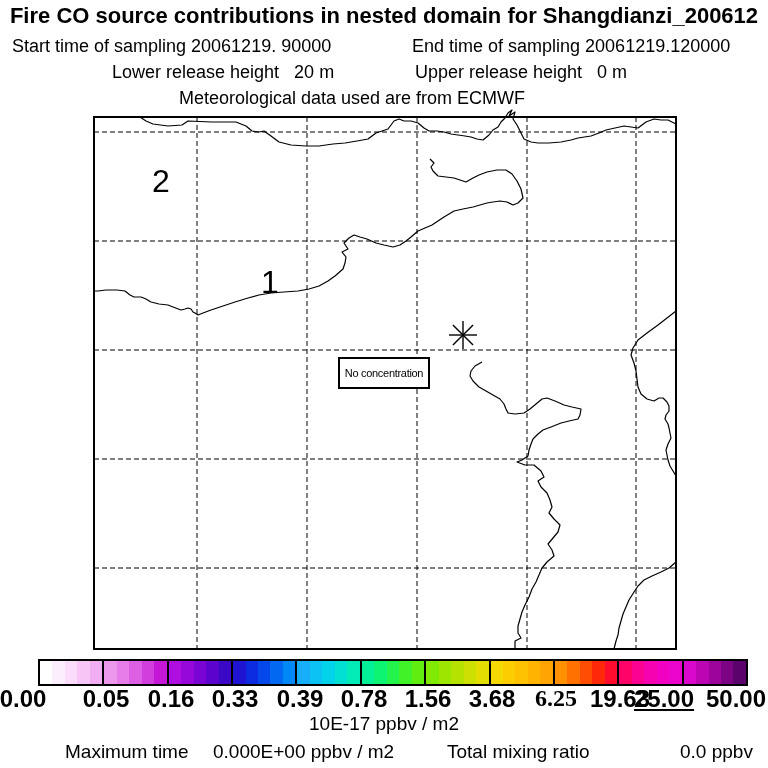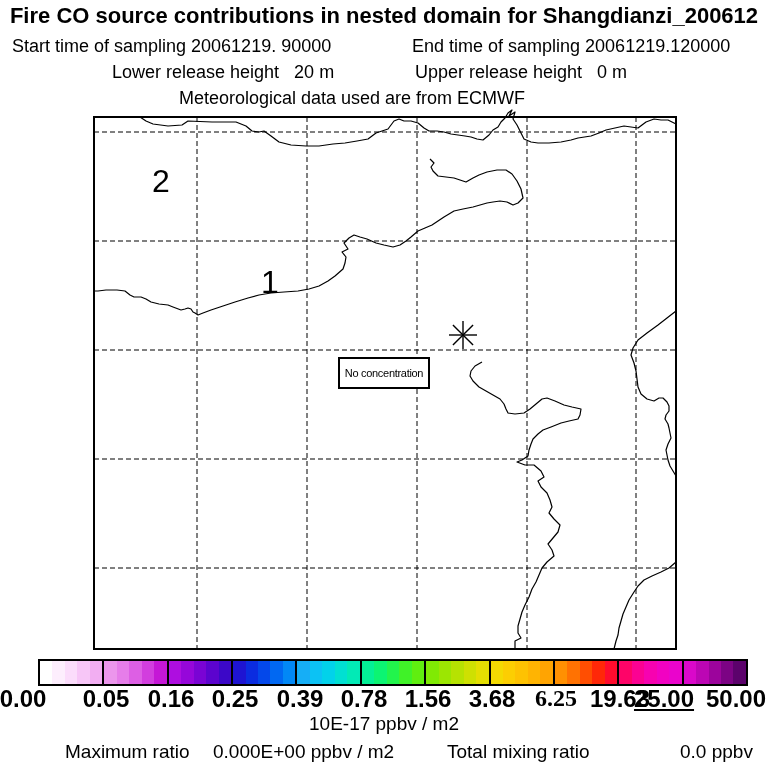--- a/index.html
+++ b/index.html
@@ -152,28 +152,28 @@
       <div class="cb-cell" style="background: rgb(188, 6, 180);"></div>
       <div class="cb-cell" style="background: rgb(156, 4, 156);"></div>
       <div class="cb-cell" style="background: rgb(124, 3, 132);"></div>
       <div class="cb-cell" style="background: rgb(92, 2, 108);"></div>
     </div>
   </div>
 <div id="colorbar-ticks">
     <span class="cb-tick" style="left: 23px; top: 685px;">0.00</span>
     <span class="cb-tick" style="left: 106px; top: 685px;">0.05</span>
     <span class="cb-tick" style="left: 171px; top: 685px;">0.16</span>
-    <span class="cb-tick" style="left: 235px; top: 685px;">0.25</span>
+    <span class="cb-tick" style="left: 235px; top: 685px;">0.33</span>
     <span class="cb-tick" style="left: 300px; top: 685px;">0.39</span>
     <span class="cb-tick" style="left: 364px; top: 685px;">0.78</span>
     <span class="cb-tick" style="left: 428px; top: 685px;">1.56</span>
     <span class="cb-tick" style="left: 492px; top: 685px;">3.68</span>
     <span class="cb-tick" style="left: 556px; top: 685px; font-family: Liberation Serif, serif;">6.25</span>
     <span class="cb-tick" style="left: 620px; top: 685px;">19.63</span>
     <span class="cb-tick" style="left: 664px; top: 685px; text-decoration: underline;">25.00</span>
     <span class="cb-tick" style="left: 736px; top: 685px;">50.00</span>
   </div>
 <div class="abs unit-label">10E-17 ppbv / m2</div>
 
-<span class="abs footer-text" style="left:65px">Maximum ratio</span>
+<span class="abs footer-text" style="left:65px">Maximum time</span>
 <span class="abs footer-text" style="left:213px">0.000E+00 ppbv / m2</span>
 <span class="abs footer-text" style="left:447px">Total mixing ratio</span>
 <span class="abs footer-text" style="left:680px">0.0 ppbv</span>
 
 </body></html>

